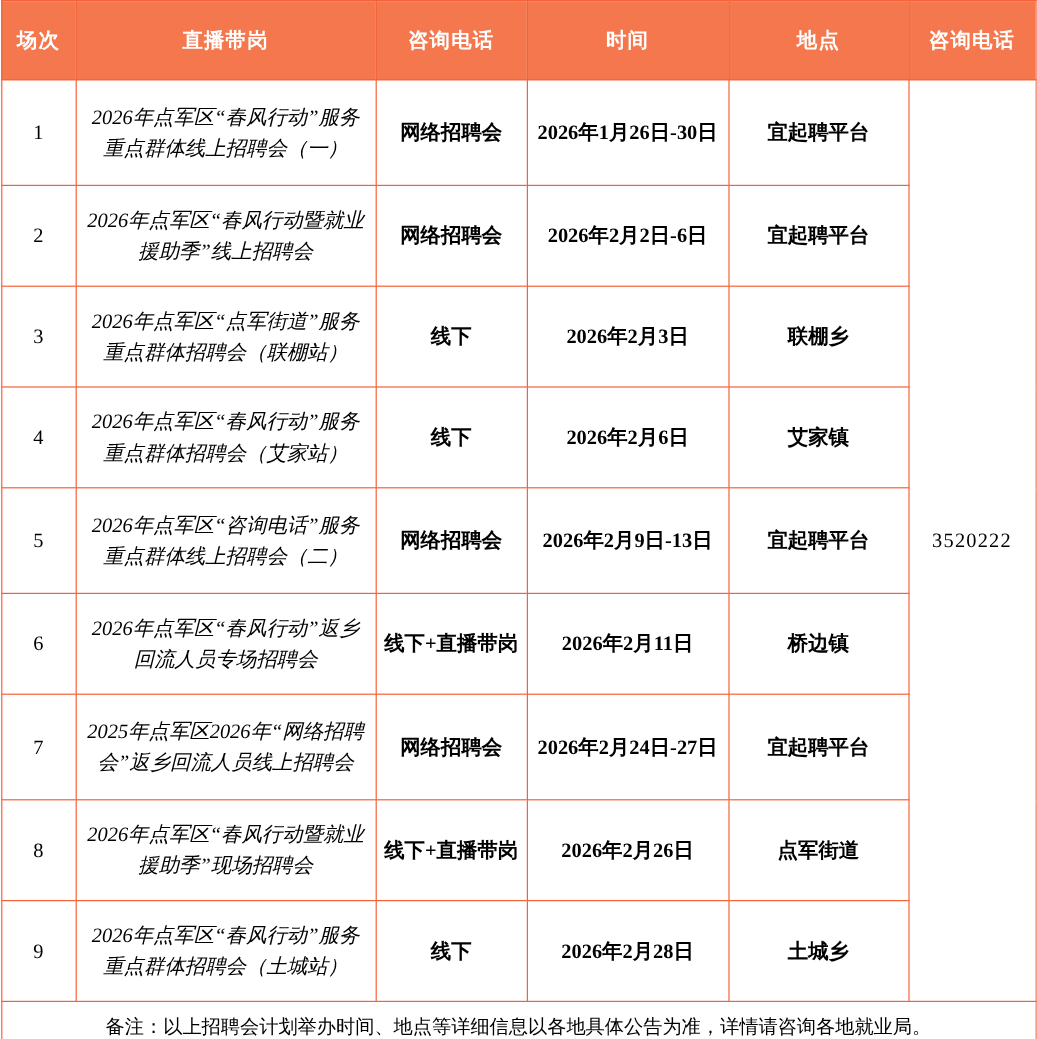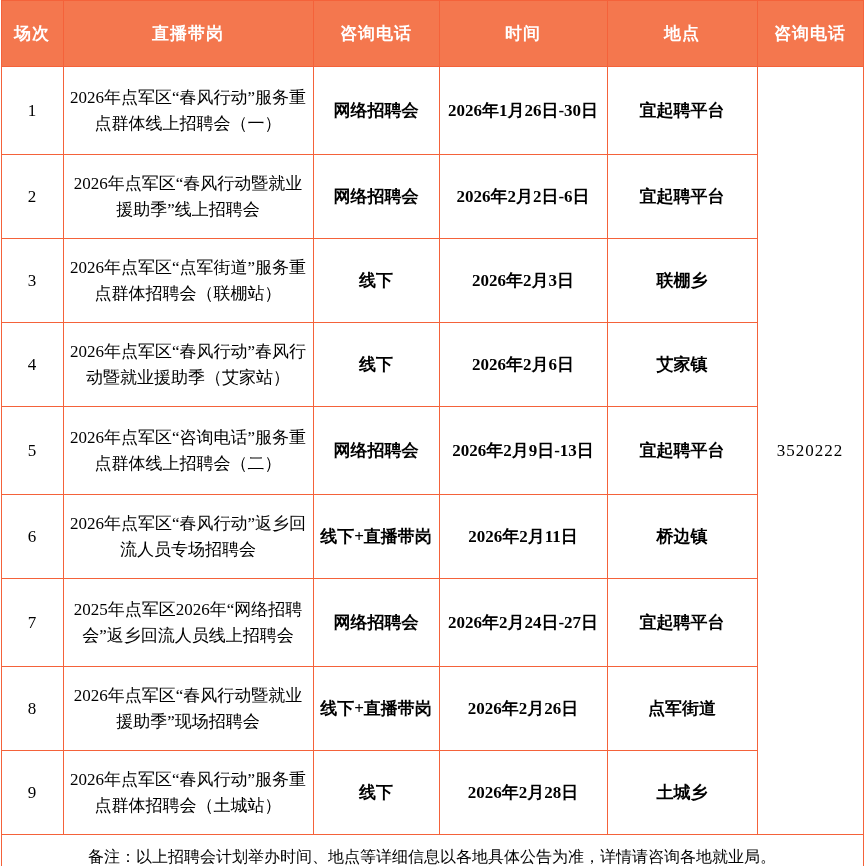--- a/index.html
+++ b/index.html
@@ -55,20 +55,21 @@
     height: 84px;
   }
   td.cell-no {
     font-size: 16px;
   }
   td.cell-name {
     text-align: left;
     padding-left: 10px;
     padding-right: 8px;
     letter-spacing: 0px;
+    font-style: italic;
   }
   td.cell-form, td.cell-time, td.cell-place {
     text-align: center;
     font-weight: bold;
   }
   td.cell-tel {
     font-size: 18px;
     letter-spacing: 1px;
   }
   td.cell-time {
@@ -124,21 +125,21 @@
       </tr>
       <tr>
         <td class="cell-no">3</td>
         <td class="cell-name">2026年点军区“点军街道”服务重点群体招聘会（联棚站）</td>
         <td class="cell-form">线下</td>
         <td class="cell-time">2026年2月3日</td>
         <td class="cell-place">联棚乡</td>
       </tr>
       <tr>
         <td class="cell-no">4</td>
-        <td class="cell-name">2026年点军区“春风行动”春风行动暨就业援助季（艾家站）</td>
+        <td class="cell-name">2026年点军区“春风行动”服务重点群体招聘会（艾家站）</td>
         <td class="cell-form">线下</td>
         <td class="cell-time">2026年2月6日</td>
         <td class="cell-place">艾家镇</td>
       </tr>
       <tr class="row-tall">
         <td class="cell-no">5</td>
         <td class="cell-name">2026年点军区“咨询电话”服务重点群体线上招聘会（二）</td>
         <td class="cell-form">网络招聘会</td>
         <td class="cell-time">2026年2月9日-13日</td>
         <td class="cell-place">宜起聘平台</td>

